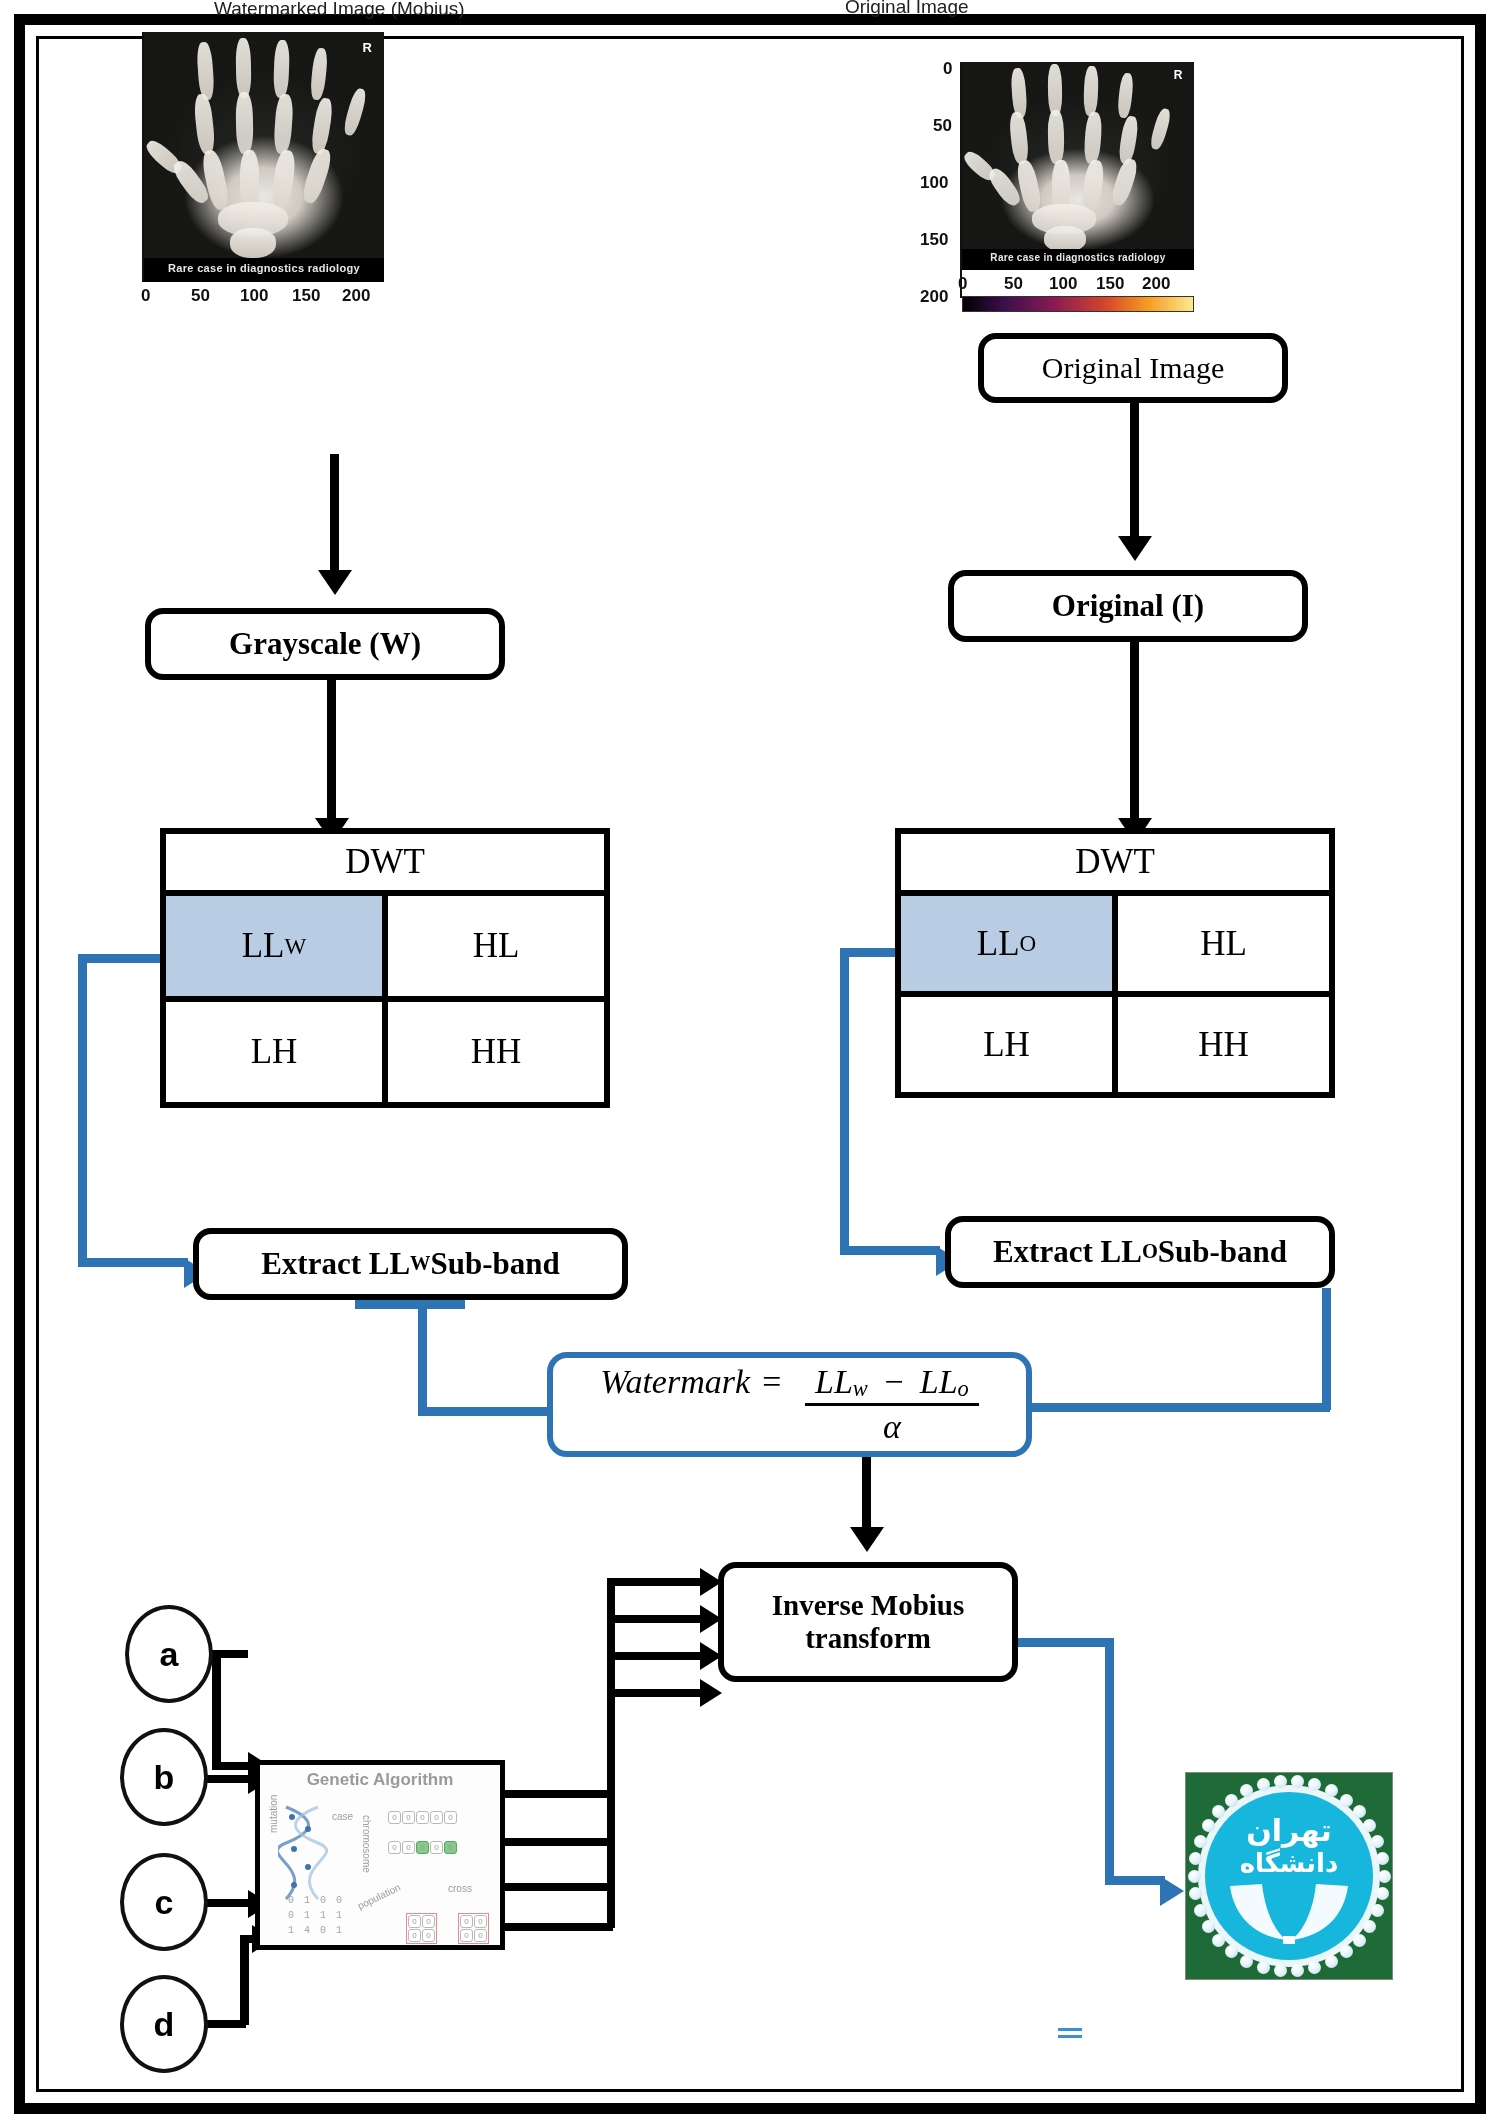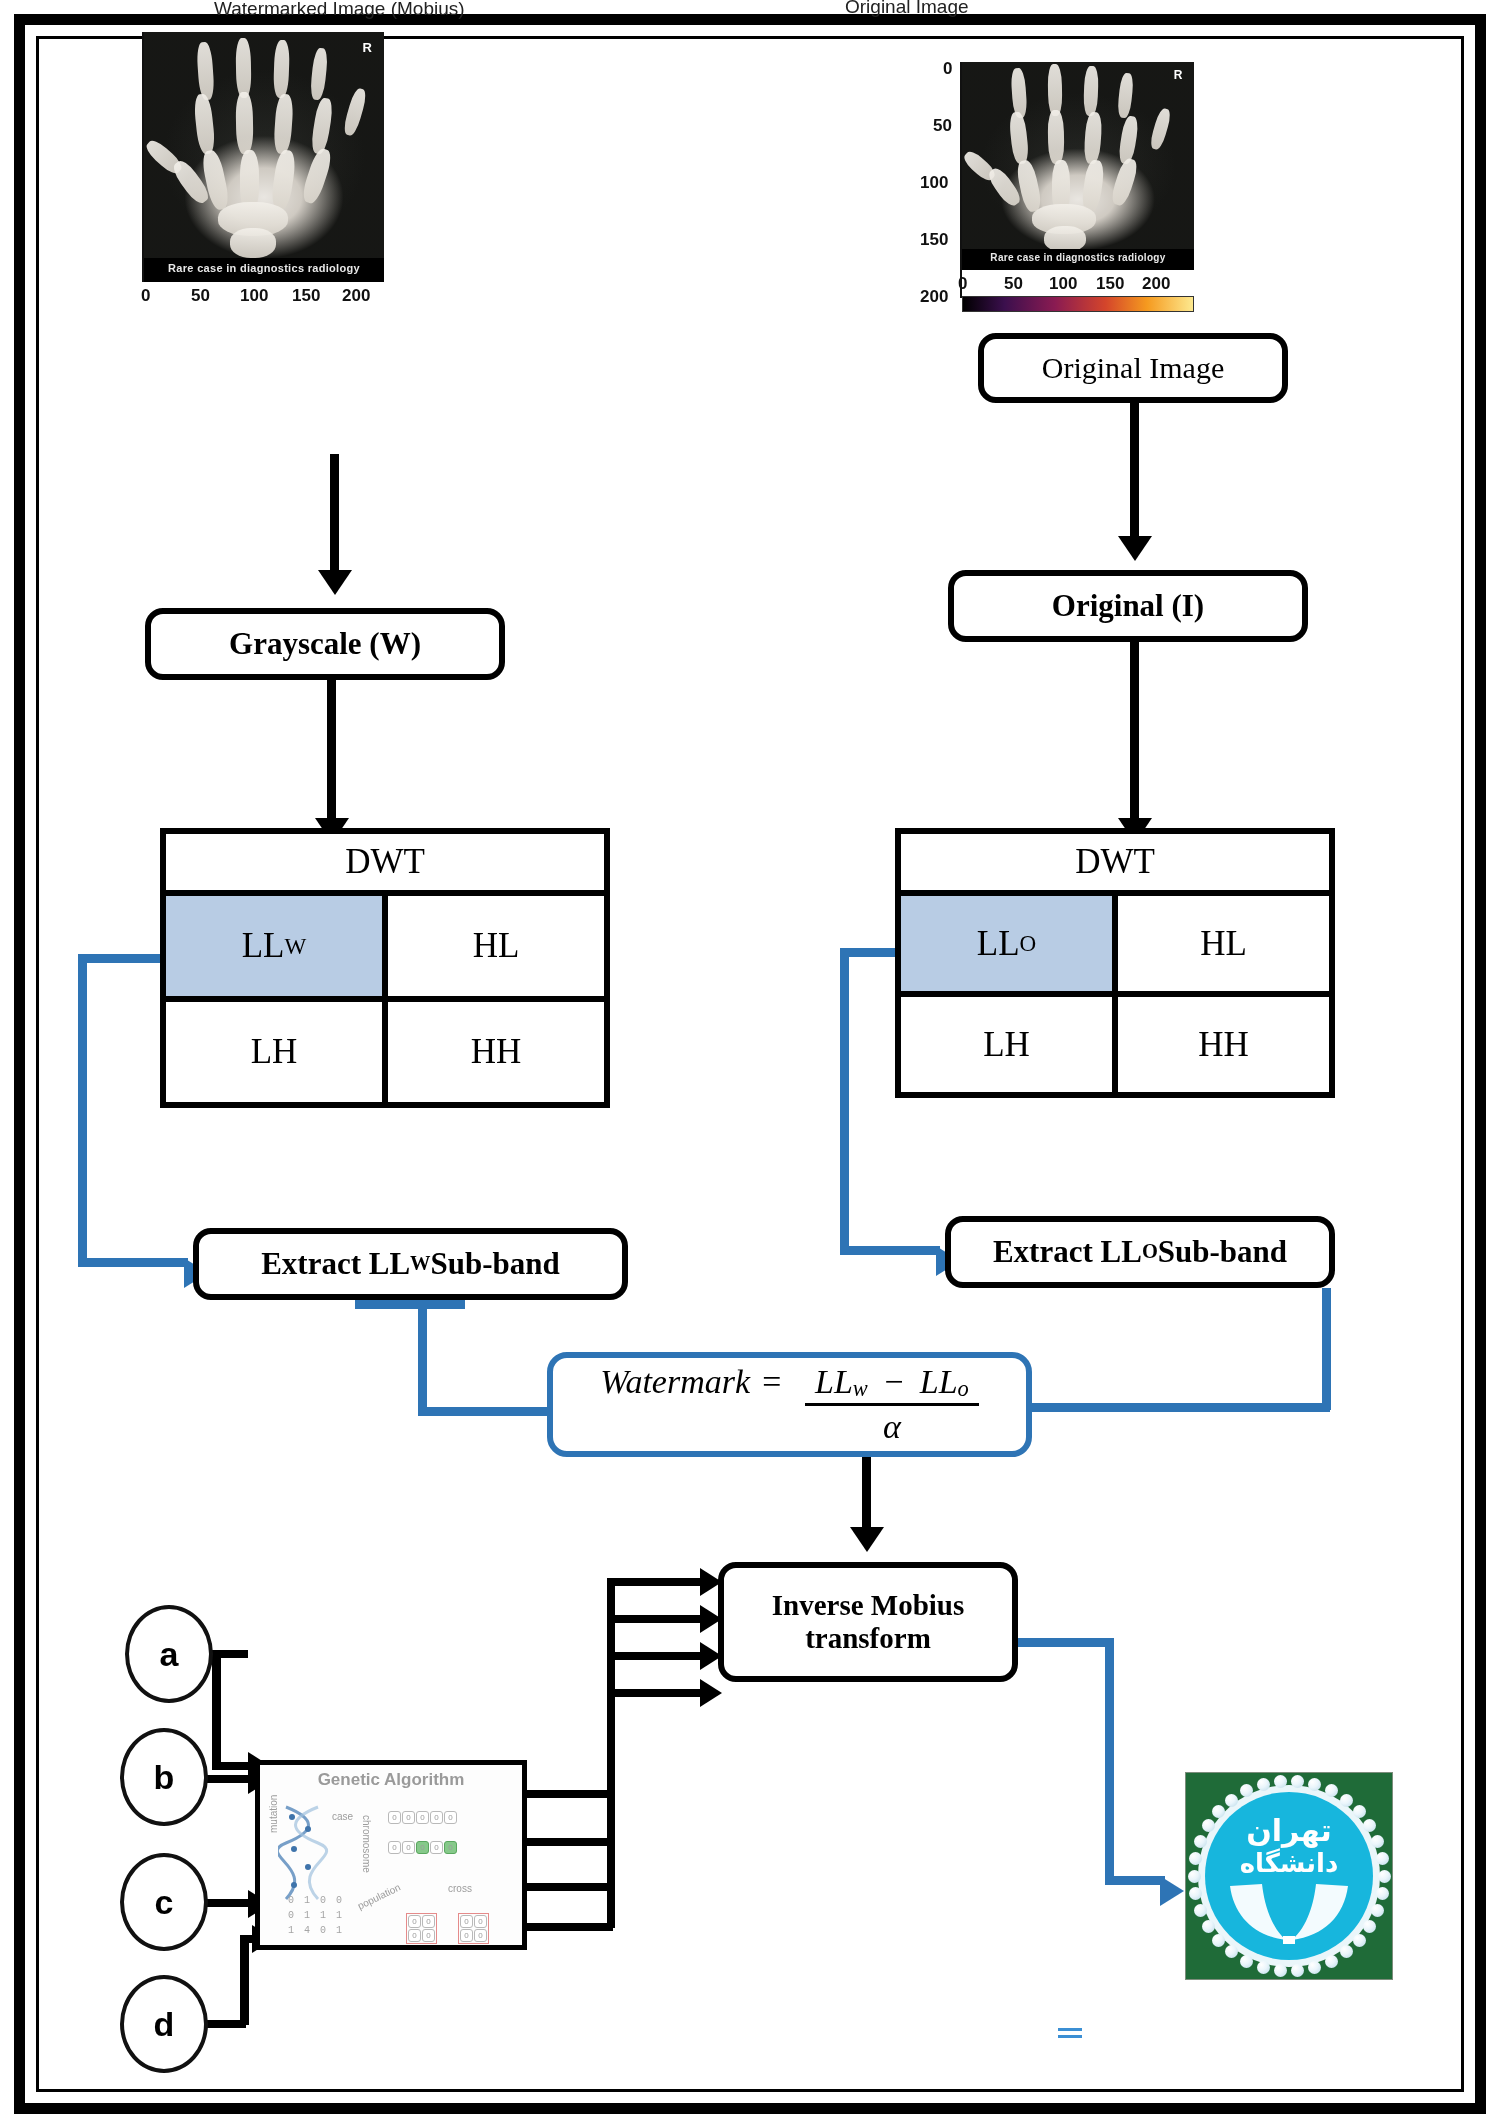--- a/index.html
+++ b/index.html
@@ -552,21 +552,21 @@
   <div class="arrow-right" style="left:248px; top:1766px;"></div>
 
   <div class="hline" style="left:206px; top:1899px; width:50px; height:8px;"></div>
   <div class="arrow-right" style="left:248px; top:1890px;"></div>
 
   <div class="hline" style="left:206px; top:2020px; width:40px; height:8px;"></div>
   <div class="vline" style="left:240px; top:1935px; height:90px;"></div>
   <div class="hline" style="left:240px; top:1935px; width:20px; height:8px;"></div>
   <div class="arrow-right" style="left:252px; top:1925px;"></div>
 
-  <div class="ga-img" style="left:255px; top:1760px; width:272px; height:190px;">
+  <div class="ga-img" style="left:255px; top:1760px; width:250px; height:190px;">
     <div class="ga-title">Genetic Algorithm</div>
 
     <svg class="ga-dna" style="left:18px; top:40px;" viewBox="0 0 52 96">
       <path d="M8 2 C38 14 38 26 8 38 C-22 50 38 62 8 94" fill="none" stroke="#4a7fb5" stroke-width="3" opacity=".75"></path>
       <path d="M40 2 C10 14 10 26 40 38 C70 50 10 62 40 94" fill="none" stroke="#9fc0dd" stroke-width="3" opacity=".7"></path>
       <circle cx="14" cy="12" r="3" fill="#3f74ab"></circle>
       <circle cx="30" cy="24" r="3" fill="#3f74ab"></circle>
       <circle cx="16" cy="44" r="3" fill="#3f74ab"></circle>
       <circle cx="30" cy="62" r="3" fill="#3f74ab"></circle>
       <circle cx="16" cy="80" r="3" fill="#3f74ab"></circle>

